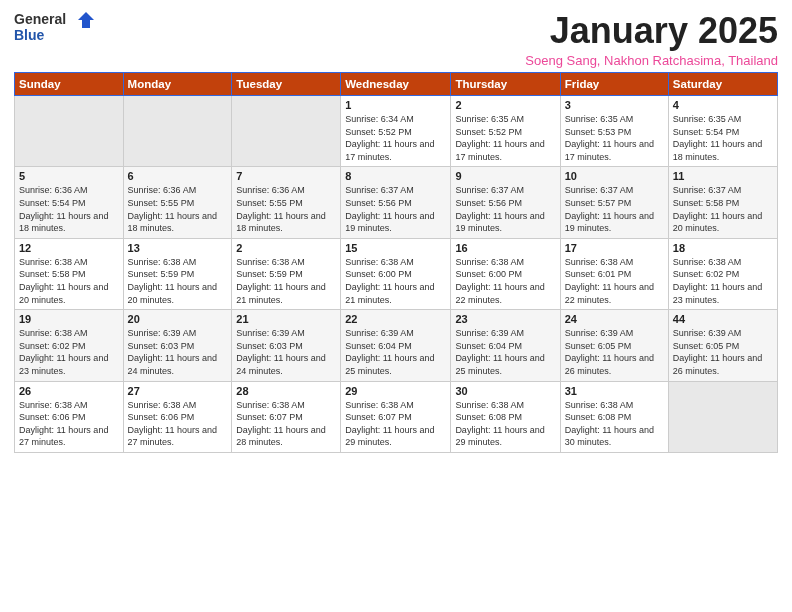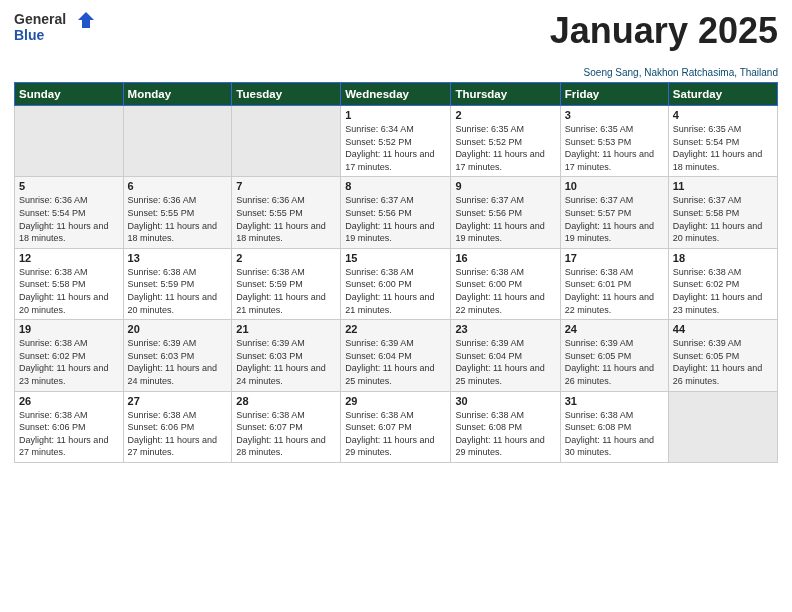--- a/index.html
+++ b/index.html
@@ -29,31 +29,31 @@
     }
     .title-block {
       text-align: right;
     }
     .title-month {
       font-size: 36px;
       font-weight: bold;
       color: #222;
     }
     .title-location {
-      font-size: 10px;
-      color: #0c4a6e;
-      margin-top: 15px;
+      font-size: 13px;
+      color: #ec4899;
+      margin-top: 1px;
     }
     .calendar {
       width: 100%;
       border-collapse: collapse;
       border: 1px solid #ccc;
     }
     .calendar th {
-      background: #14532d;
+      background: #c2410c;
       color: #fff;
       font-size: 11.5px;
       font-weight: bold;
       padding: 5px 4px;
       text-align: left;
       border: 1px solid #3366dd;
     }
     .calendar td {
       vertical-align: top;
       border: 1px solid #ccc;

